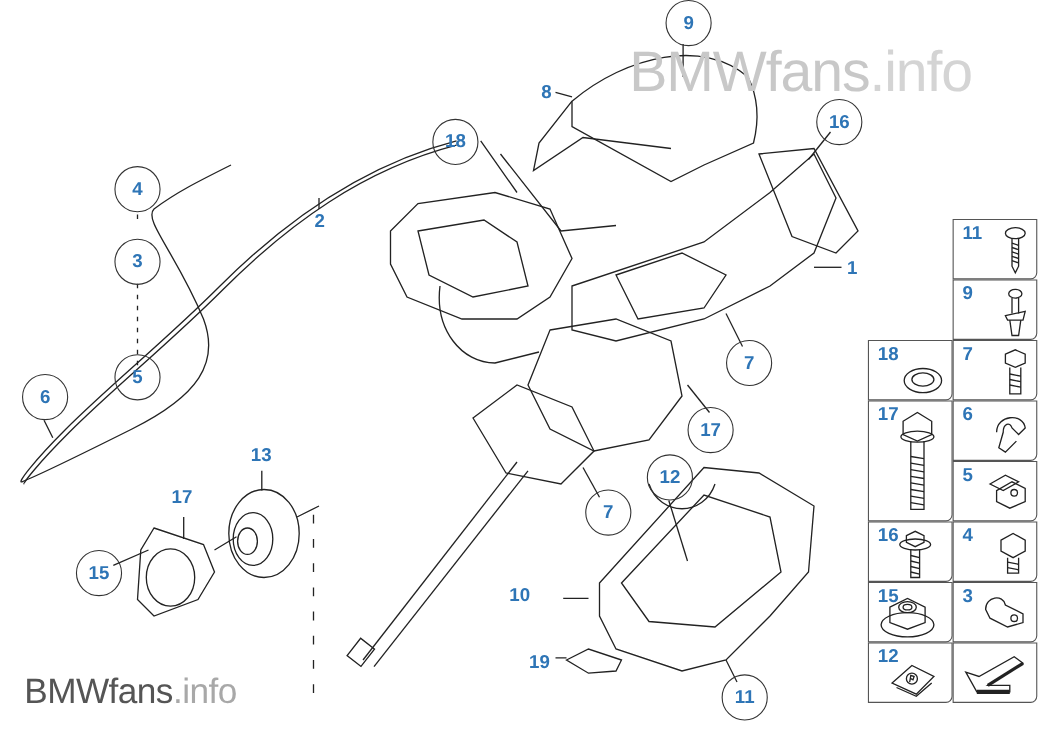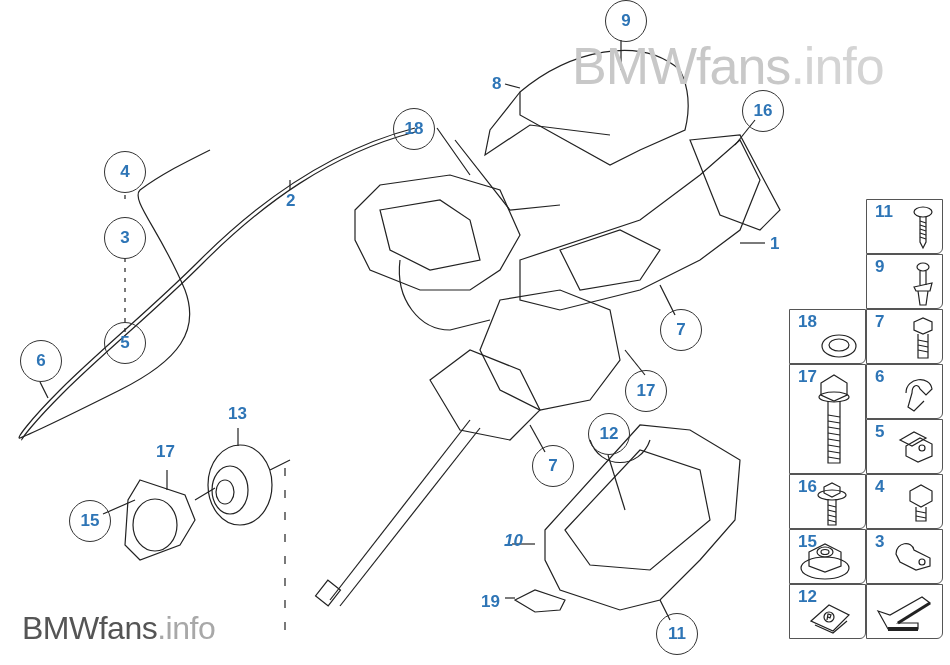--- a/index.html
+++ b/index.html
@@ -95,21 +95,21 @@
   <div class="label" style="left:770px;top:234px;">1</div>
   <div class="callout" style="left:104px;top:322px;">5</div>
   <div class="callout" style="left:660px;top:309px;">7</div>
   <div class="callout" style="left:20px;top:340px;">6</div>
   <div class="callout" style="left:625px;top:370px;">17</div>
   <div class="label" style="left:228px;top:404px;text-align:center;">13</div>
   <div class="label" style="left:156px;top:442px;">17</div>
   <div class="callout" style="left:588px;top:413px;">12</div>
   <div class="callout" style="left:532px;top:445px;">7</div>
   <div class="callout" style="left:69px;top:500px;">15</div>
-  <div class="label" style="left:504px;top:531px;font-style:italic;">10</div>
+  <div class="label" style="left:463px;top:531px;">10</div>
   <div class="label" style="left:481px;top:592px;">19</div>
   <div class="callout" style="left:656px;top:613px;">11</div>
 
   <div class="legend">
 
     <div class="cell" style="left:77px;top:0px;width:77px;height:55px;">
       <span class="num">11</span>
       <svg width="26" height="44" viewBox="0 0 26 44">
           <g fill="none" stroke="#222" stroke-width="1.2">
             <ellipse cx="13" cy="6" rx="9" ry="5"></ellipse>

